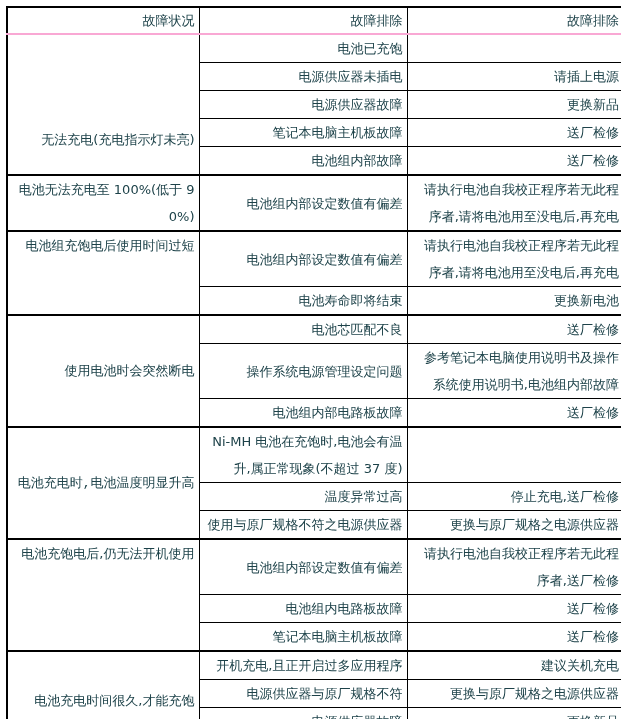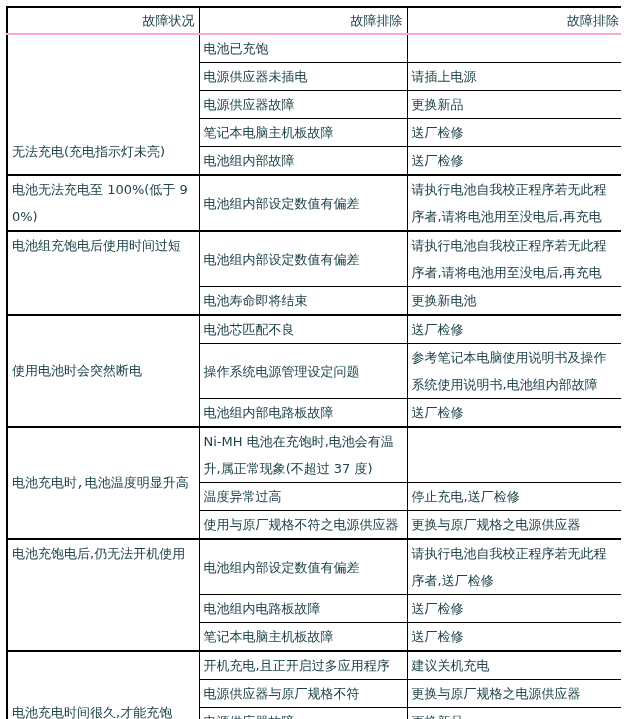--- a/index.html
+++ b/index.html
@@ -28,27 +28,27 @@
   th {
     height: 25px;
     line-height: 25px;
     font-weight: normal;
     text-align: right;
     border-bottom: 2px solid #f9a8d4;
   }
   td {
     height: 27px;
     line-height: 27px;
-    text-align: left;
+    text-align: right;
     vertical-align: middle;
   }
   tr.group-start td { border-top: 2px solid #000000; }
   td.fault-cell.va-top    { vertical-align: top; }
   td.fault-cell.va-middle { vertical-align: middle; font-family: Liberation Mono, monospace; }
-  td.fault-cell.va-bottom { vertical-align: bottom; padding-bottom: 9px; }
+  td.fault-cell.va-bottom { vertical-align: bottom; padding-bottom: 21px; }
 </style>
 </head>
 <body>
 
 <table class="trouble">
   <colgroup>
     <col class="c1">
       <col class="c2">
       <col class="c3">
   </colgroup>

